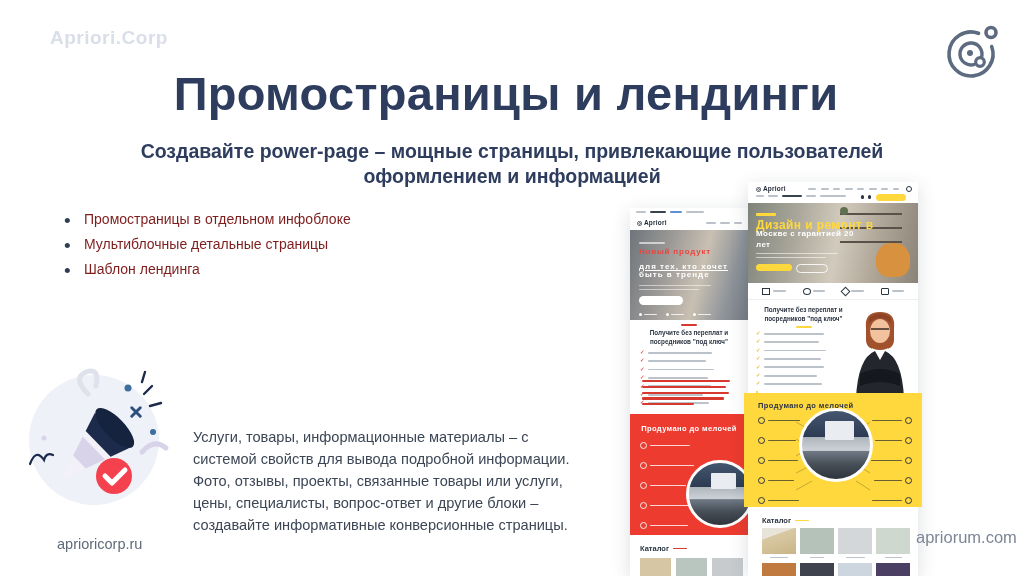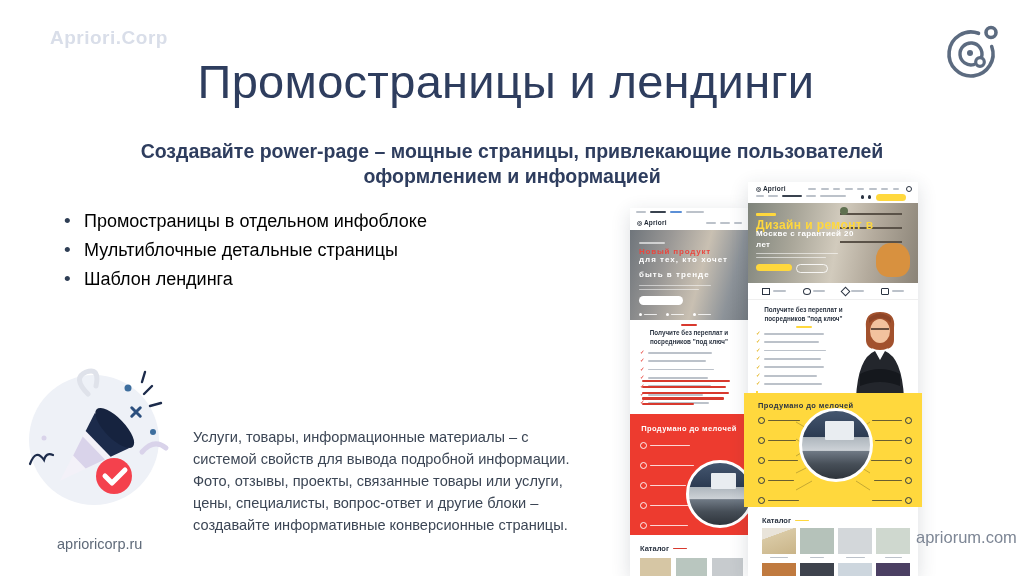--- a/index.html
+++ b/index.html
@@ -1,25 +1,25 @@
 <!DOCTYPE html>
 <html><head>
 <meta charset="utf-8">
 <style>
   html,body{margin:0;padding:0;background:#fff;}
   .slide{position:relative;width:1024px;height:576px;background:#fff;overflow:hidden;
          font-family:"Liberation Sans",sans-serif;color:#2e3d5e;}
   .watermark{position:absolute;left:50px;top:27px;font-size:19px;letter-spacing:.5px;color:#d9dee9;font-weight:bold;}
   .logo{position:absolute;left:941px;top:20px;}
-  .title{position:absolute;left:0;right:12px;top:56px;text-align:center;font-size:47px;font-weight:normal;
-         color:#2e3d5e;letter-spacing:.3px;line-height:1.1;margin:0;}
+  .title{position:absolute;left:0;right:12px;top:56px;text-align:center;font-size:47px;font-weight:bold;
+         color:#2e3d5e;letter-spacing:.3px;line-height:1.1;margin:12px;}
   .subtitle{position:absolute;left:0;right:0;top:139px;text-align:center;font-size:19.5px;font-weight:bold;
             color:#2e3d5e;line-height:1.28;}
   .bullets{position:absolute;left:62px;top:212px;}
-  .bullet{position:relative;padding-left:22px;font-size:18px;color:#000000;margin-bottom:11px;line-height:1.0;}
+  .bullet{position:relative;padding-left:22px;font-size:14px;color:#7f1d1d;margin-bottom:11px;line-height:1.0;}
   .bullet::before{content:"•";position:absolute;left:2px;top:-1px;color:#2f3e55;font-size:19px;}
   .feat-heading{position:absolute;left:193px;top:355px;width:358px;font-size:19px;font-weight:bold;
                 color:#2e3d5e;line-height:1.32;}
   .feat-text{position:absolute;left:193px;top:427px;width:392px;font-size:14.6px;color:#3c4655;line-height:1.5;}
   .url-left{position:absolute;left:57px;top:536px;font-size:14.5px;color:#5f6a79;}
   .url-right{position:absolute;left:916px;top:528px;font-size:16.5px;color:#7d8695;z-index:6;}
   .illus{position:absolute;left:24px;top:368px;}
 
   
   .card{position:absolute;background:#fff;box-shadow:0 5px 18px rgba(40,50,70,.16);}
@@ -121,21 +121,21 @@
     <div class="abs minilogo" style="left:7px;top:11px;">Apriori</div>
     <div class="abs" style="right:6px;top:14px;display:flex;gap:4px;">
       <i class="bar" style="width:10px;"></i>
         <i class="bar" style="width:10px;"></i>
         <i class="bar" style="width:8px;"></i>
     </div>
 
     <div class="abs hero-l">
       <i class="bar w abs" style="left:9px;top:12px;width:26px;height:1.6px;opacity:.75;"></i>
       <div class="abs acc-red" style="left:9px;top:17px;">Новый продукт</div>
-      <div class="abs hero-wh" style="left:9px;top:25px;">для тех, кто хочет</div>
+      <div class="abs hero-wh" style="left:9px;top:32px;text-decoration:underline;">для тех, кто хочет</div>
       <div class="abs hero-wh" style="left:9px;top:40px;">быть в тренде</div>
       <i class="bar w abs" style="left:9px;top:55px;width:72px;height:1.4px;opacity:.65;"></i>
       <i class="bar w abs" style="left:9px;top:59px;width:60px;height:1.4px;opacity:.65;"></i>
       <div class="abs pill" style="left:9px;top:66px;width:44px;height:9px;background:#fff;"></div>
       <div class="abs" style="left:9px;bottom:4px;display:flex;gap:9px;">
         <span style="display:flex;gap:2px;align-items:center;">
             <i style="width:3px;height:3px;border-radius:50%;background:#fff;"></i>
             <i class="bar w" style="width:13px;height:1.4px;"></i>
           </span>
         <span style="display:flex;gap:2px;align-items:center;">

